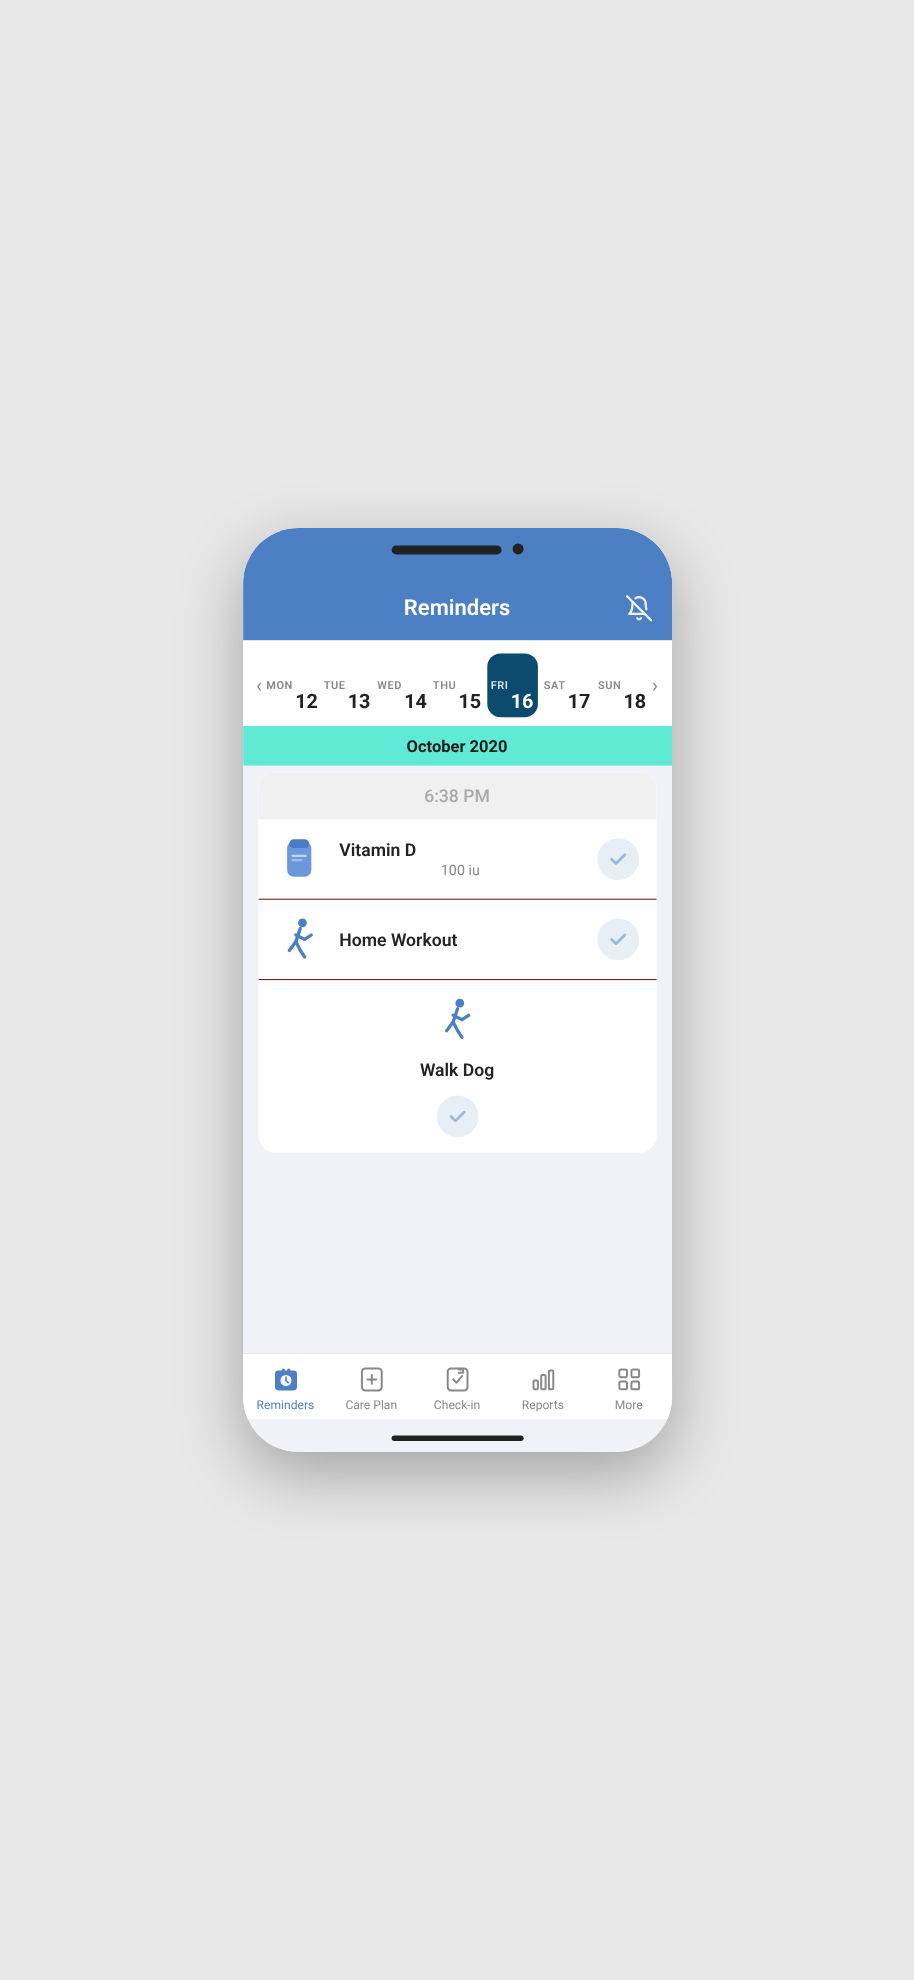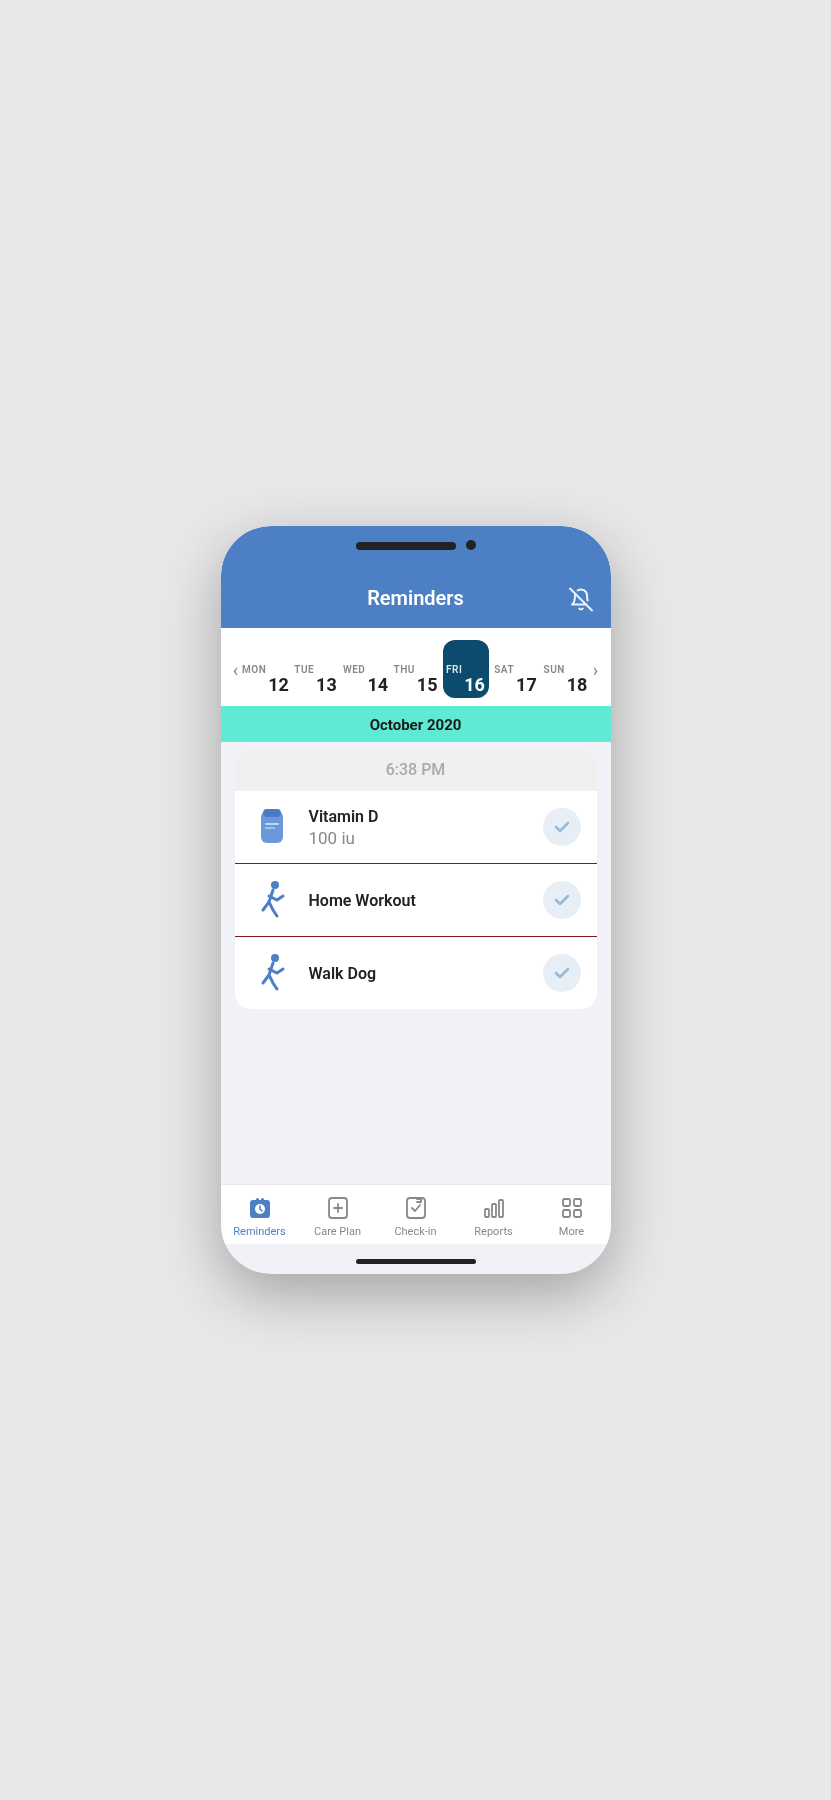--- a/index.html
+++ b/index.html
@@ -8,21 +8,21 @@
       background: #e8e8e8;
       display: flex;
       justify-content: center;
       align-items: center;
       min-height: 100vh;
       font-family: -apple-system, BlinkMacSystemFont, 'Segoe UI', Roboto, sans-serif;
     }
 
     .phone-frame {
       width: 390px;
-      height: 748px;
+      height: 840px;
       background: #f0f2f7;
       border-radius: 50px;
       position: relative;
       overflow: hidden;
       box-shadow: 0 20px 60px rgba(0,0,0,0.3);
     }
 
     
     .phone-top-bar {
       width: 100%;
@@ -176,20 +176,21 @@
     .reminder-item {
       display: flex;
       align-items: center;
       padding: 14px 16px;
       border-bottom: 1px solid #7f1d1d;
       gap: 14px;
     }
 
     .reminder-item:last-child {
       border-bottom: none;
+      flex-direction: column;
     }
 
     .reminder-icon-wrap {
       width: 44px;
       height: 44px;
       display: flex;
       align-items: center;
       justify-content: center;
       flex-shrink: 0;
     }
@@ -198,23 +199,24 @@
       flex: 1;
     }
 
     .reminder-name {
       font-size: 16px;
       font-weight: 600;
       color: #222;
     }
 
     .reminder-sub {
-      font-size: 17px;
+      font-size: 13px;
       color: #888;
       margin-top: 2px;
+      text-align: center;
     }
 
     .check-btn {
       width: 38px;
       height: 38px;
       border-radius: 50%;
       background: #e8eef5;
       display: flex;
       align-items: center;
       justify-content: center;

